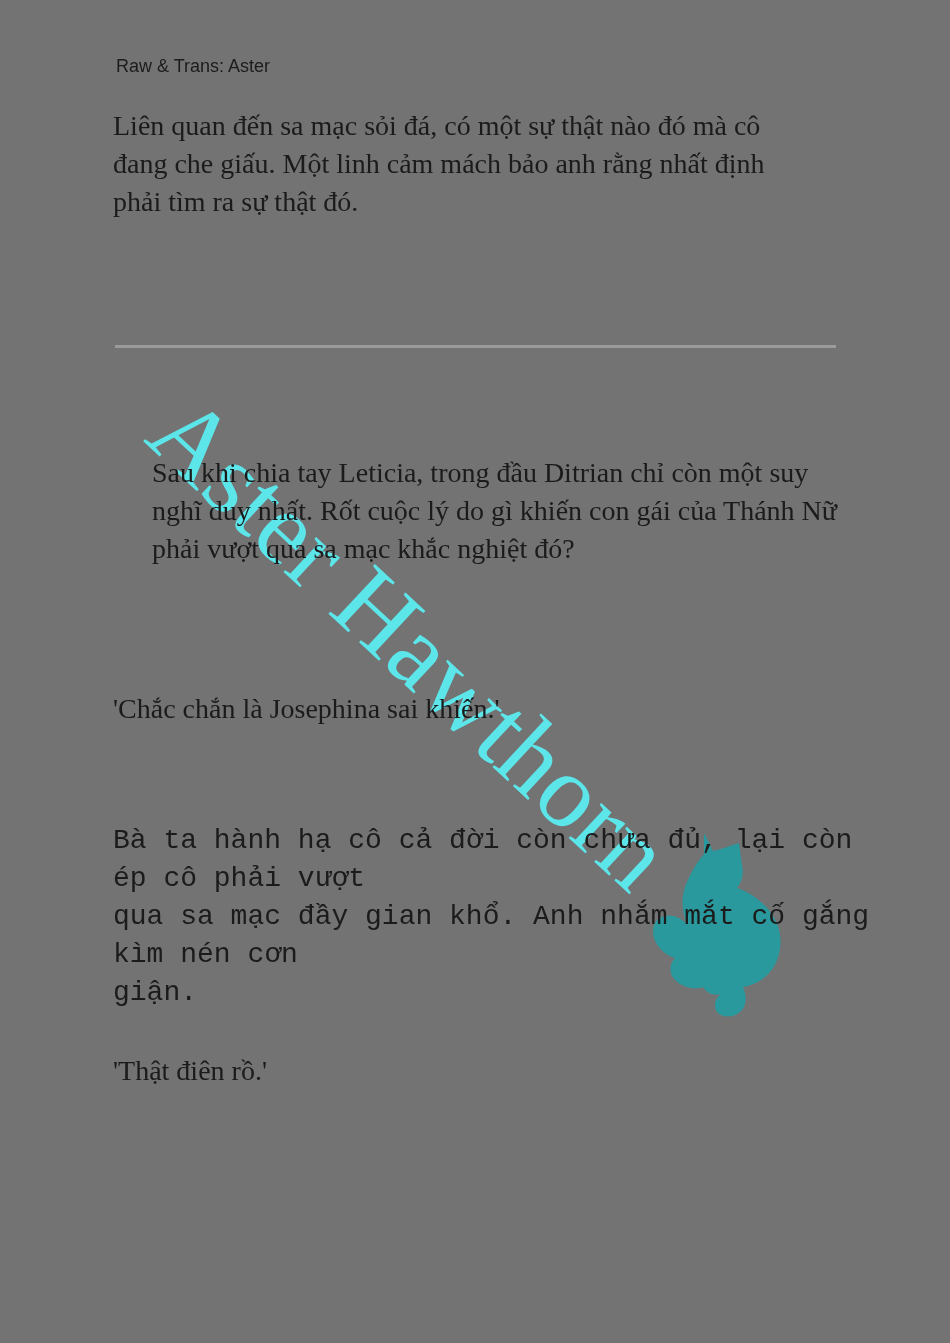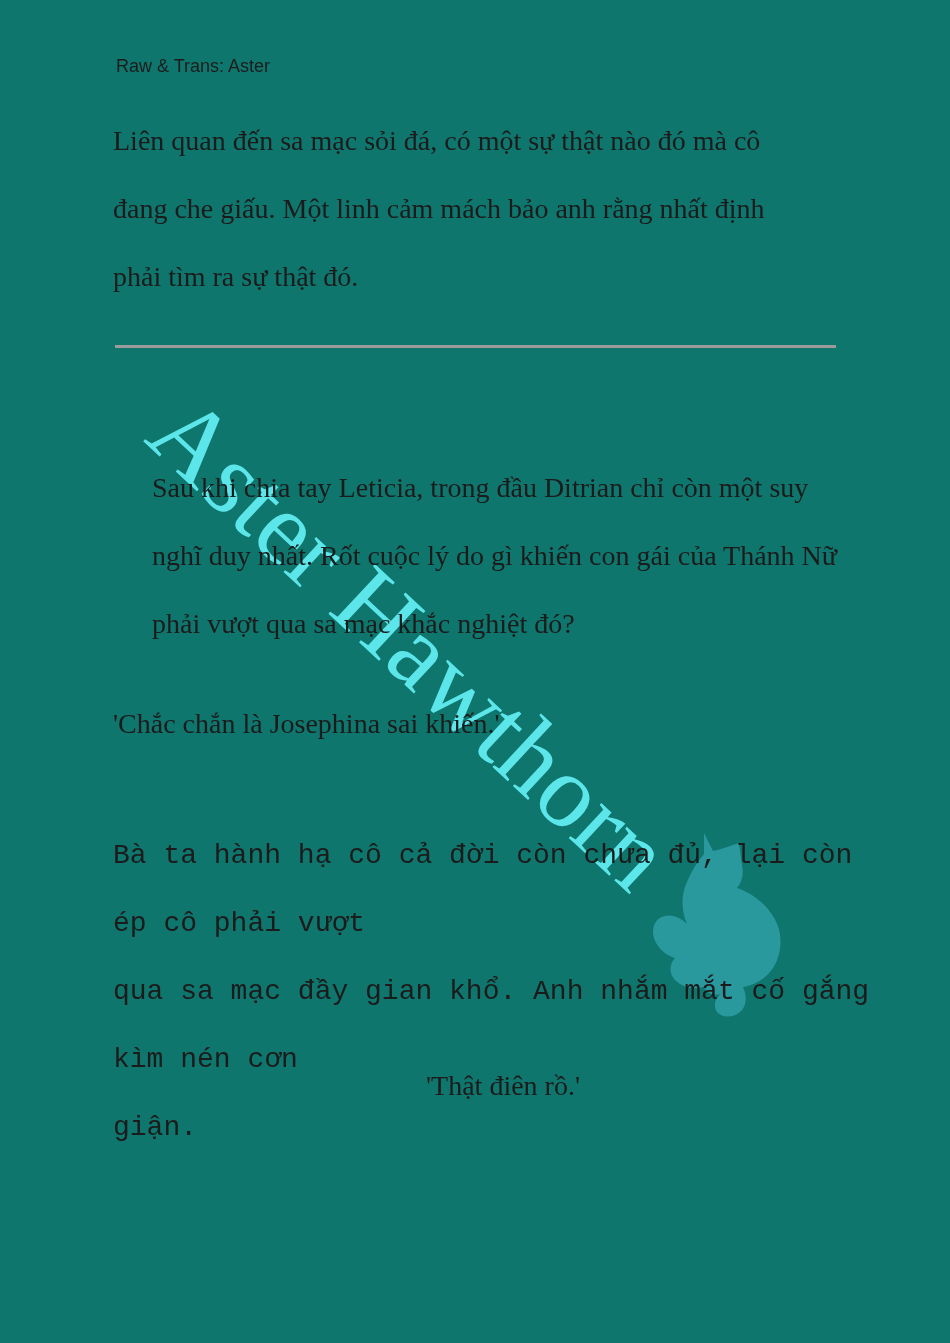--- a/index.html
+++ b/index.html
@@ -1,49 +1,49 @@
 <!DOCTYPE html>
 <html><head>
 <meta charset="utf-8">
 <style>
   html, body { margin: 0; padding: 0; background: #ffffff; }
   .page {
     position: relative;
     width: 950px;
     height: 1343px;
-    background: #0f766e;
+    background: #737373;
     overflow: hidden;
     font-family: "Liberation Serif", serif;
   }
   .header {
     position: absolute;
     left: 116px;
     top: 55px;
     font-family: "Liberation Sans", sans-serif;
     font-size: 18px;
     line-height: 22px;
     color: #1c1c1c;
     z-index: 3;
   }
   .para {
     position: absolute;
     left: 113px;
     width: 780px;
     font-family: "Liberation Serif", serif;
     font-size: 28px;
-    line-height: 68px;
+    line-height: 38px;
     color: #1b1b1b;
     white-space: pre-line;
     z-index: 3;
   }
   .p1 { top: 107px; }
   .p2 { top: 454px; margin-left: 39px; }
   .p3 { top: 690px; }
   .p4 { top: 822px; font-family: Liberation Mono, monospace; }
-  .p5 { top: 1052px; text-align: center; }
+  .p5 { top: 1052px; }
   .divider {
     position: absolute;
     left: 115px;
     top: 345px;
     width: 721px;
     height: 3px;
     background: #9b9b9b;
     z-index: 3;
   }
   .watermark {

